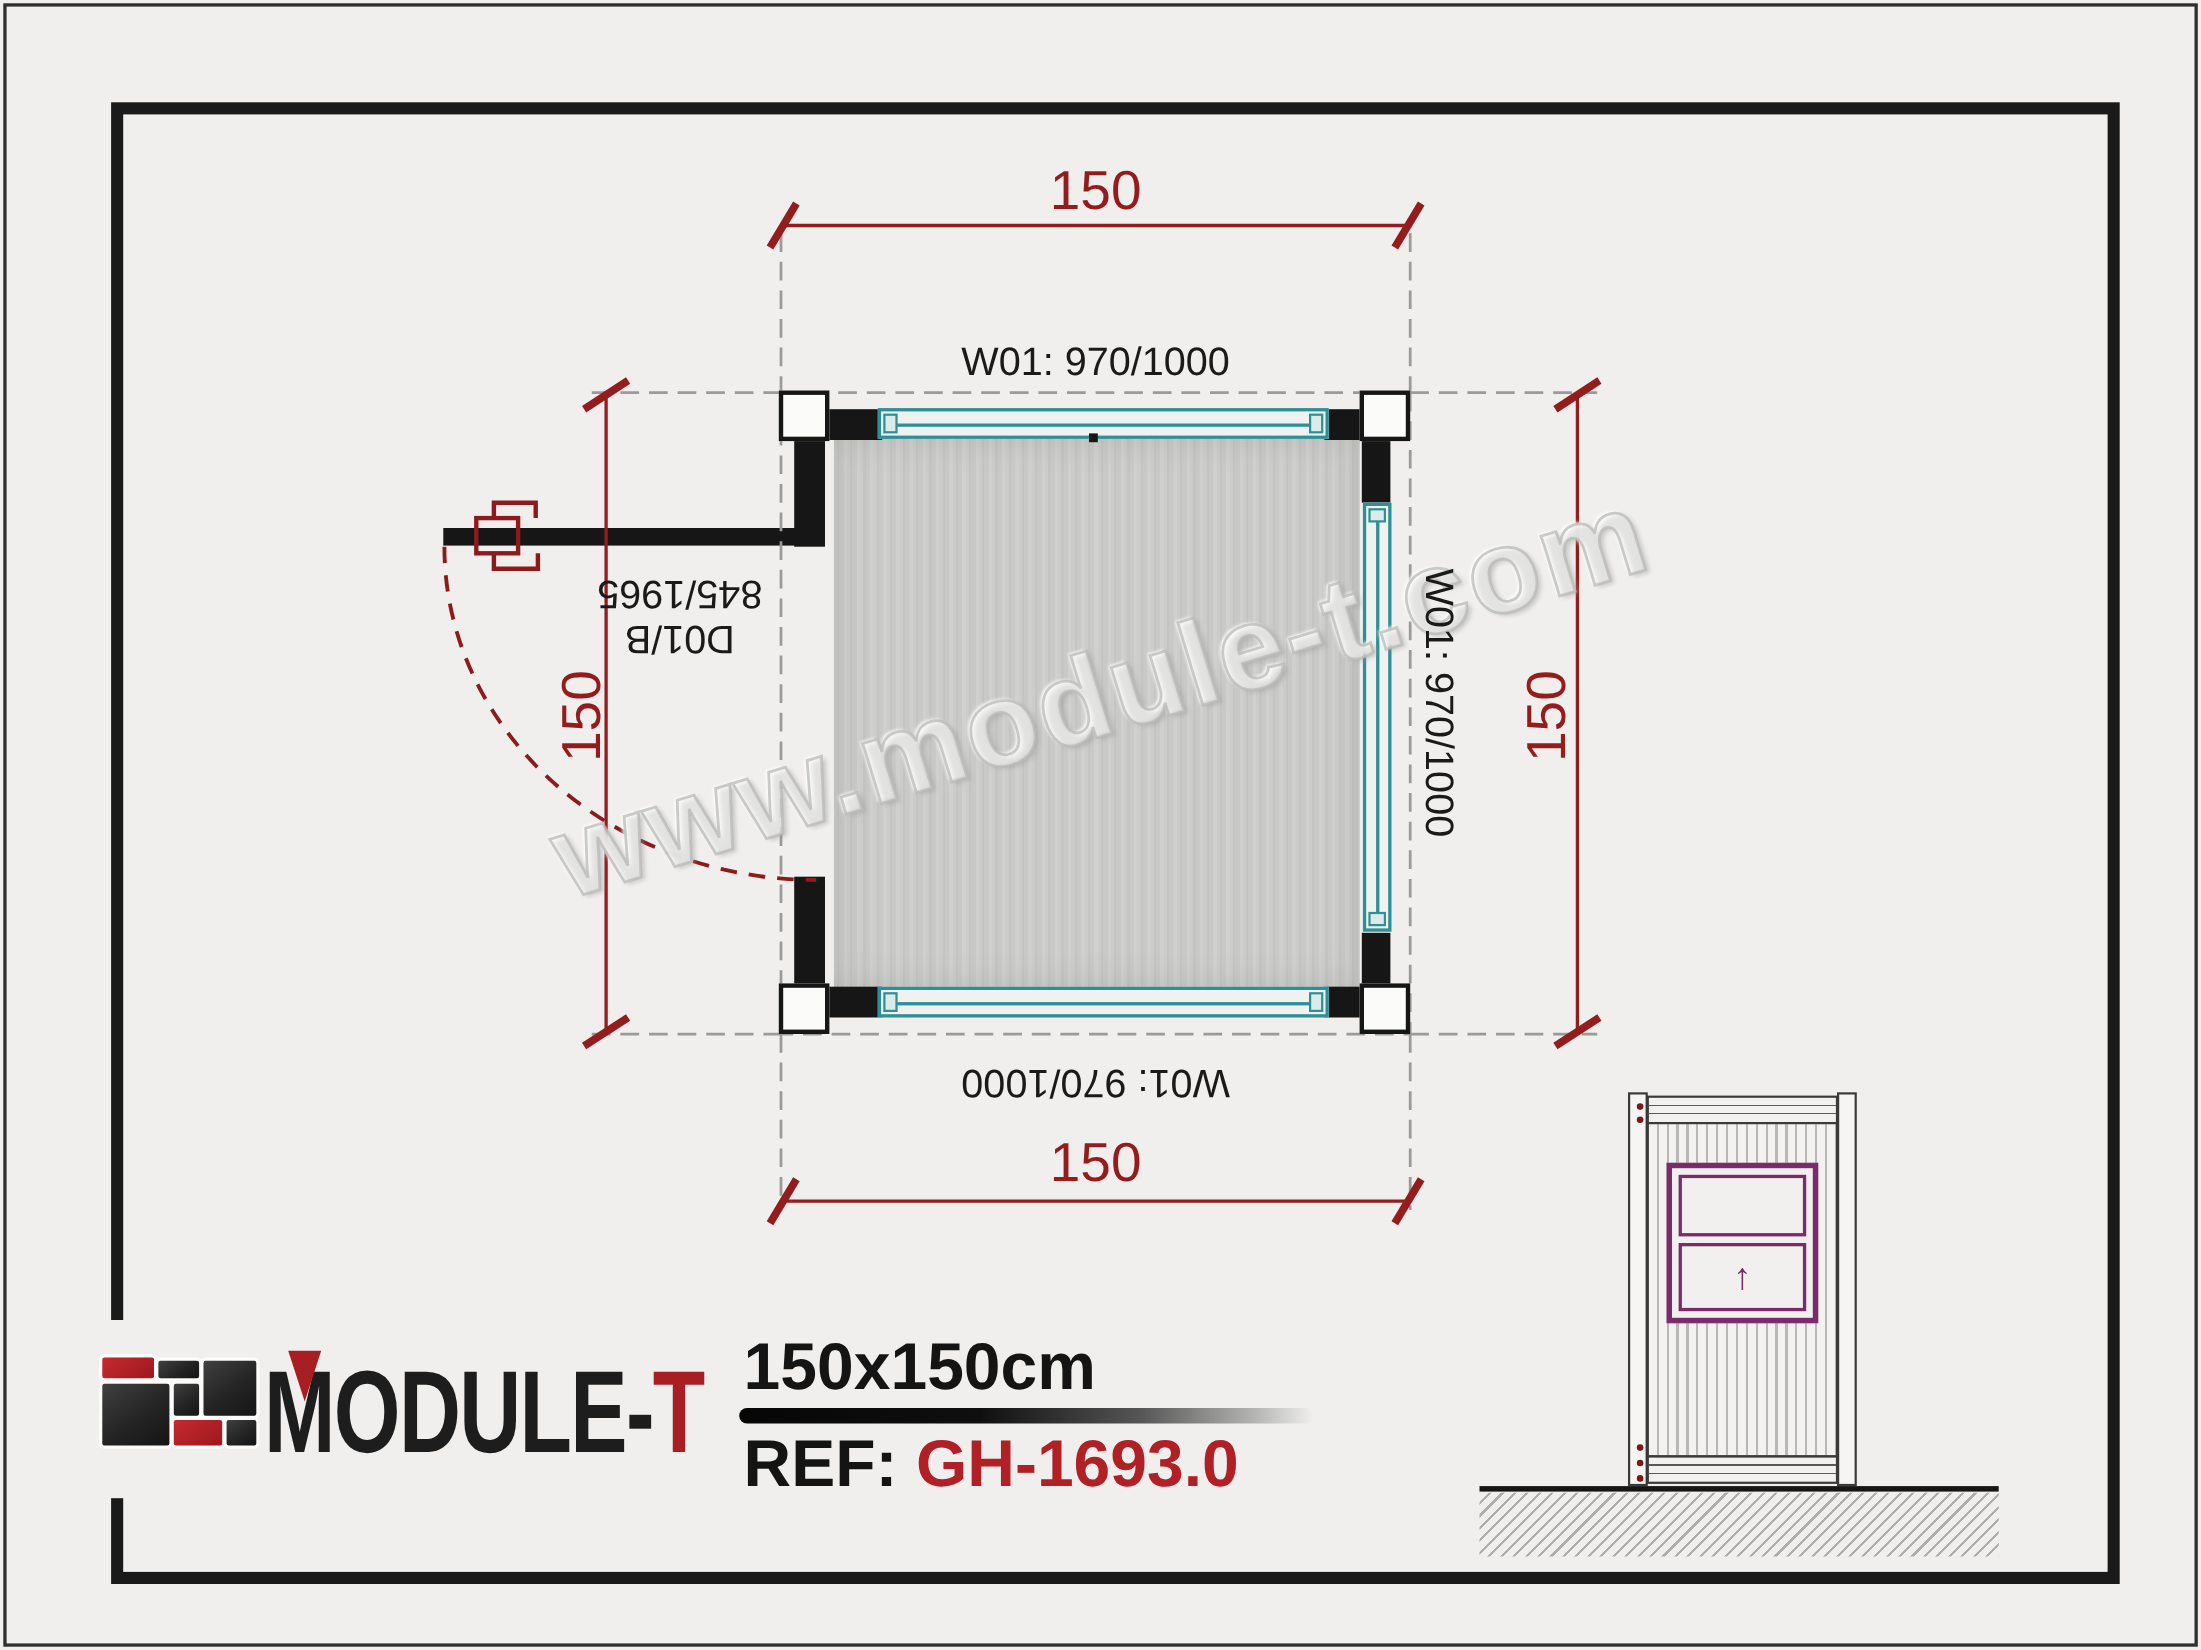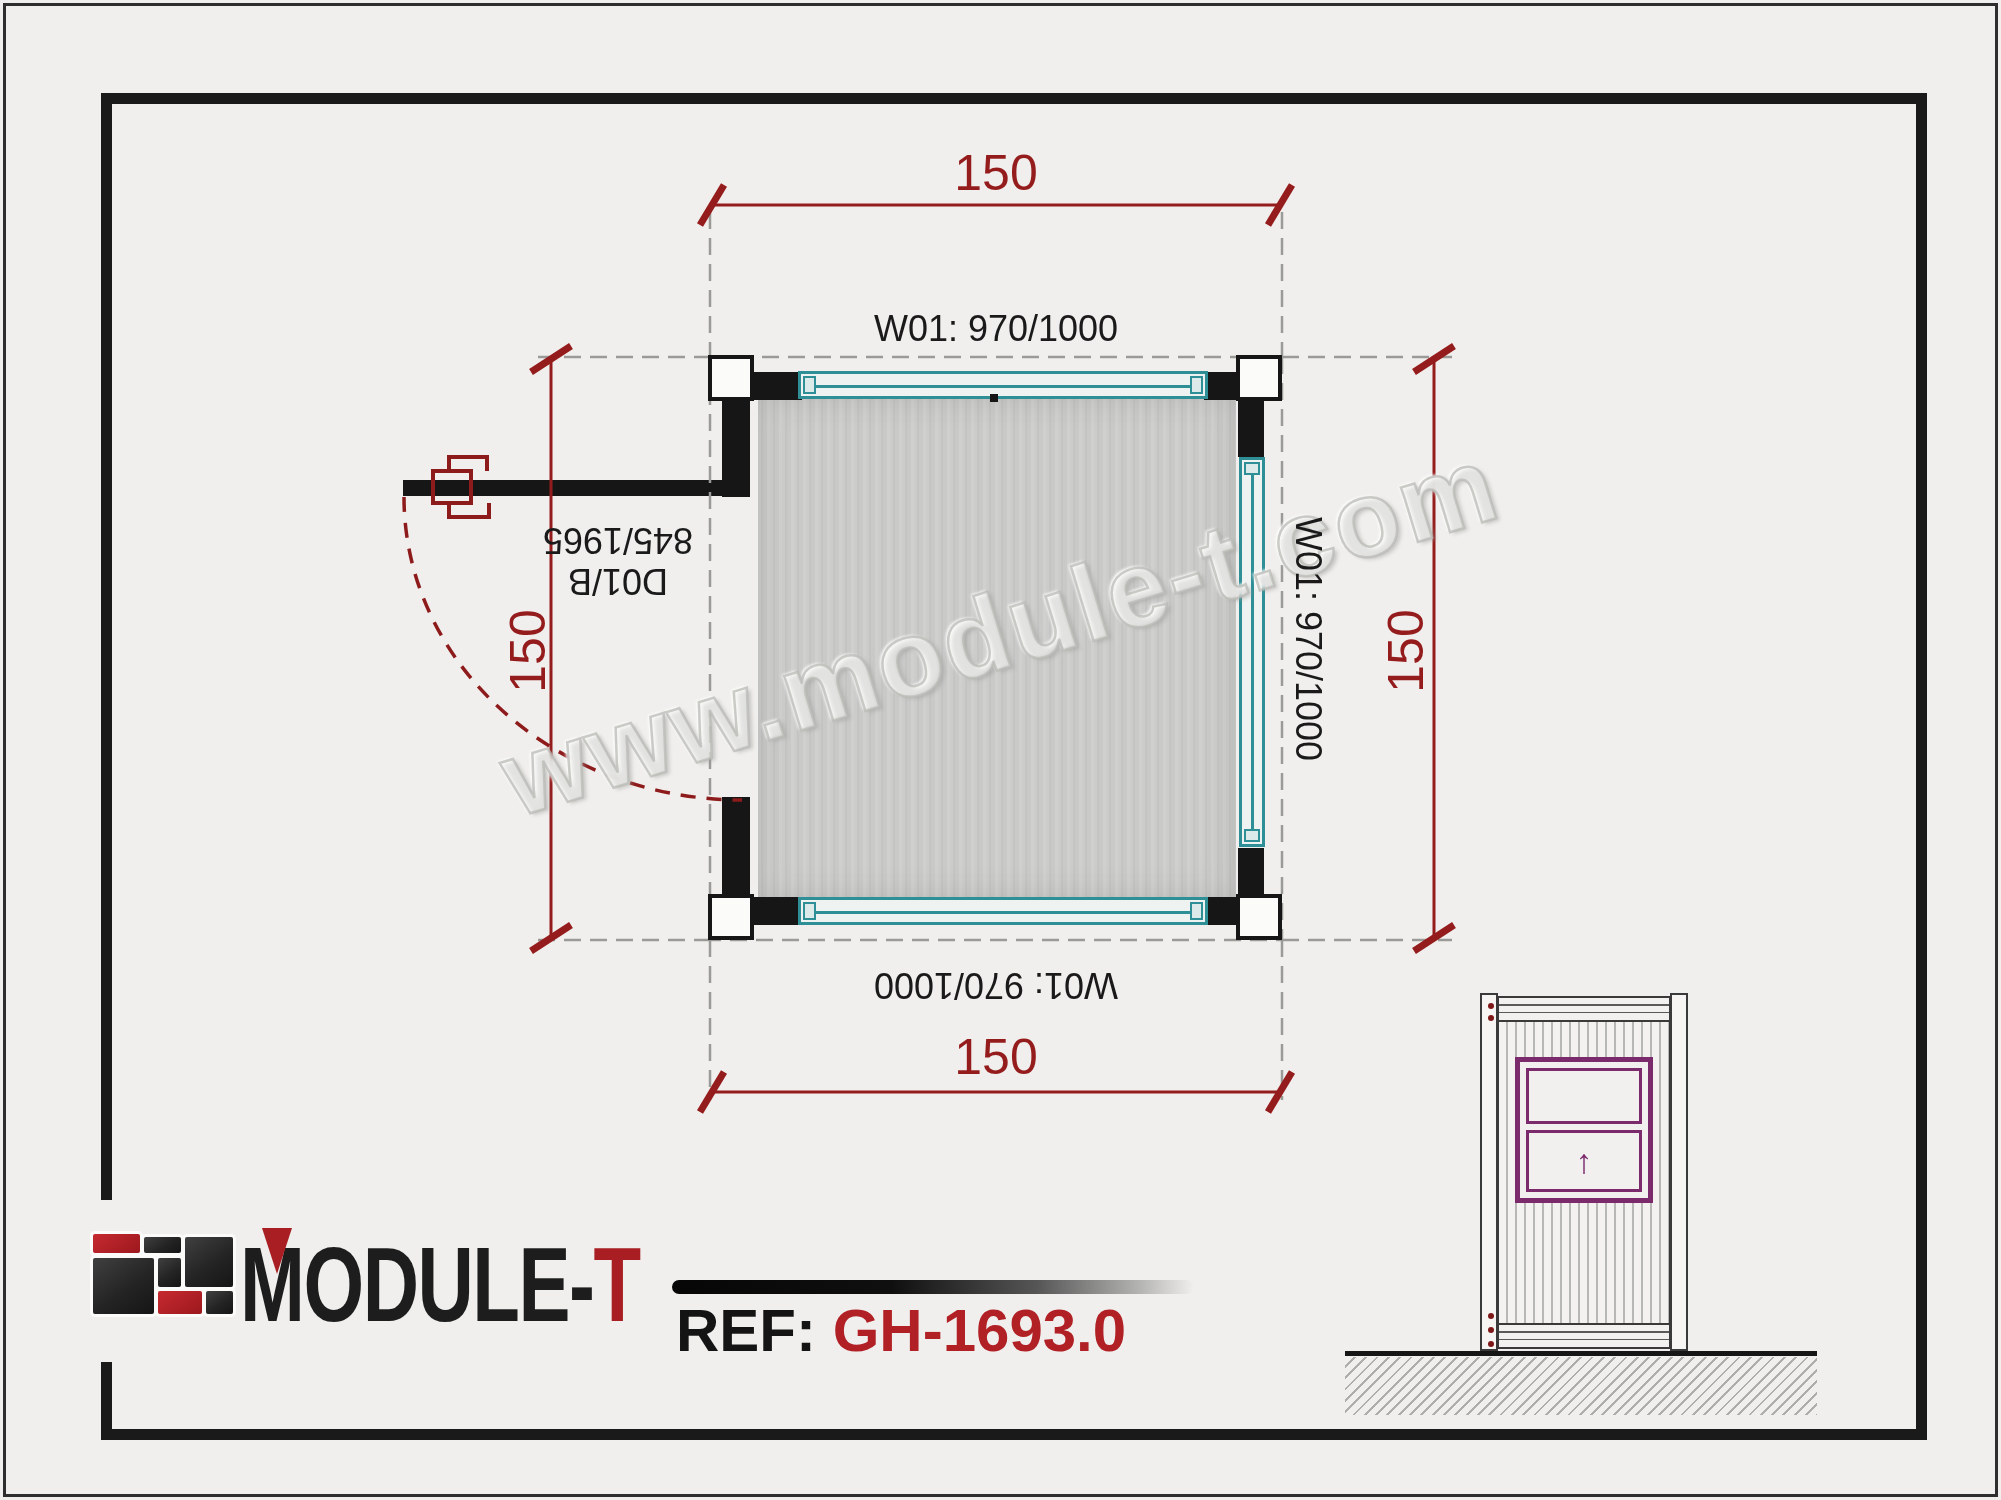--- a/index.html
+++ b/index.html
@@ -230,20 +230,21 @@
     <div class="mq-dark m2"></div>
     <div class="mq-dark m3"></div>
     <div class="mq-dark m4"></div>
     <div class="mq-dark m5"></div>
     <div class="mq-red  m6"></div>
     <div class="mq-dark m7"></div>
   </div>
   <div class="brand"><span>MODULE</span><span>-</span><span class="t-red">T</span></div>
   <div class="m-notch"></div>
 
+  <div class="size-label">150x150cm</div>
   <div class="divider"></div>
   <div class="ref-line"><span class="ref-k">REF: </span><span class="ref-v">GH-1693.0</span></div>
 
   <div class="elev">
     <div class="side-post post-l">
       <div class="dot" style="top:8px;"></div>
       <div class="dot" style="top:20px;"></div>
       <div class="dot" style="top:318px;"></div>
       <div class="dot" style="top:332px;"></div>
       <div class="dot" style="top:346px;"></div>

